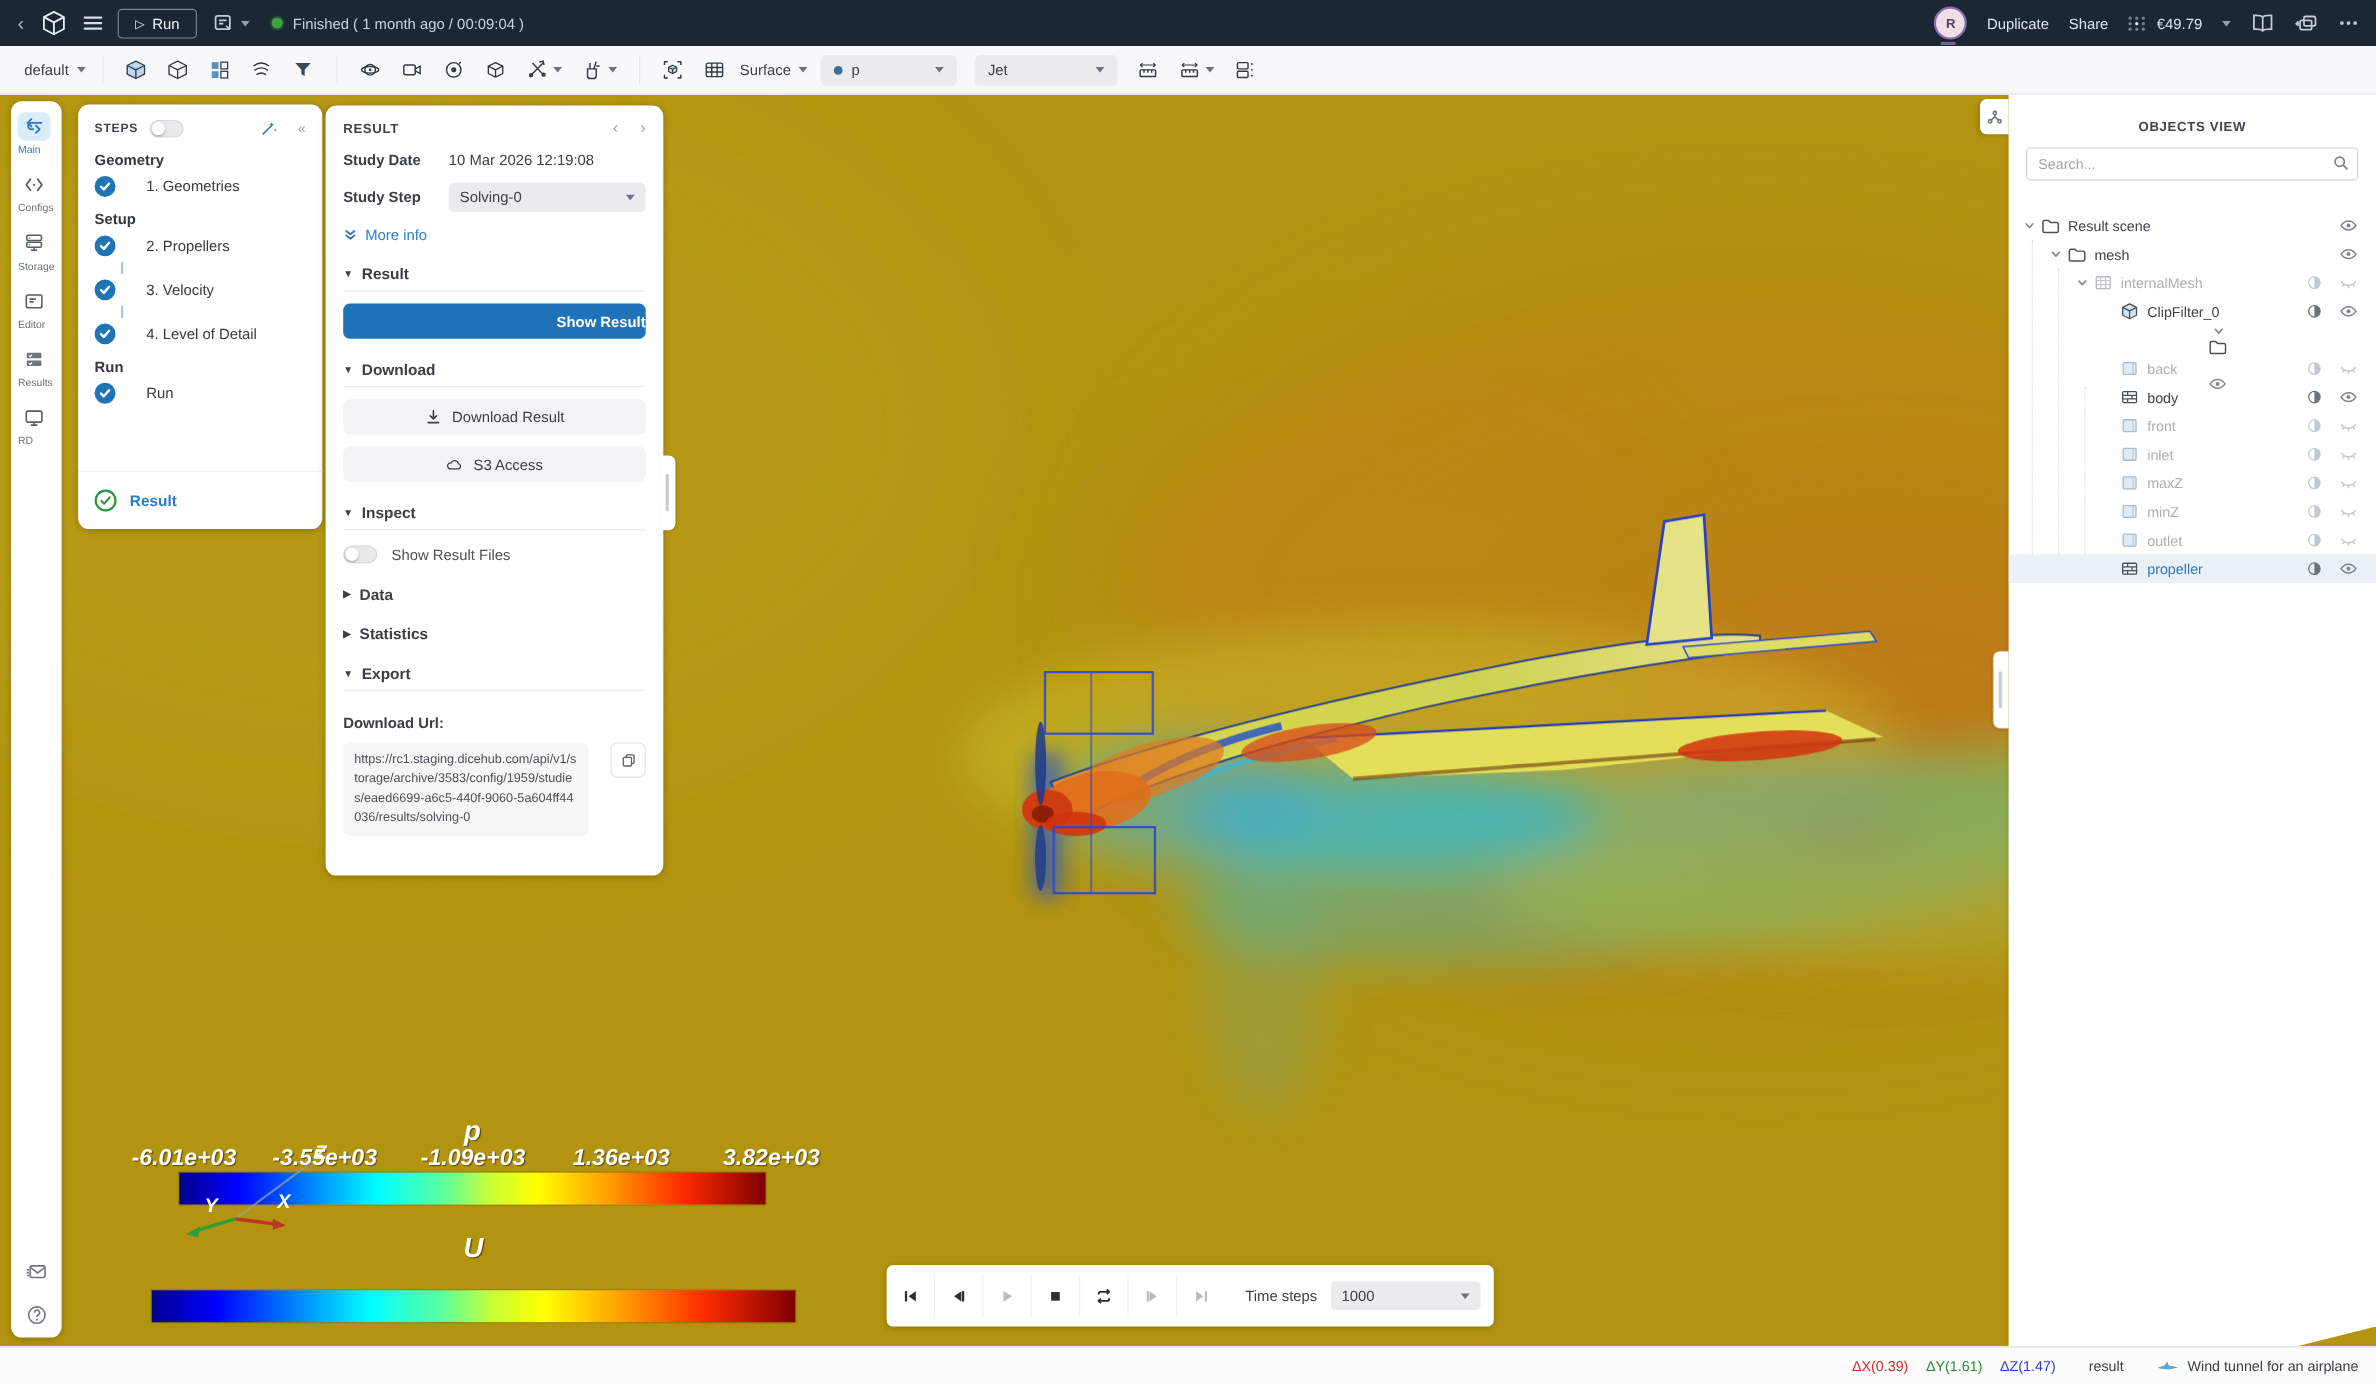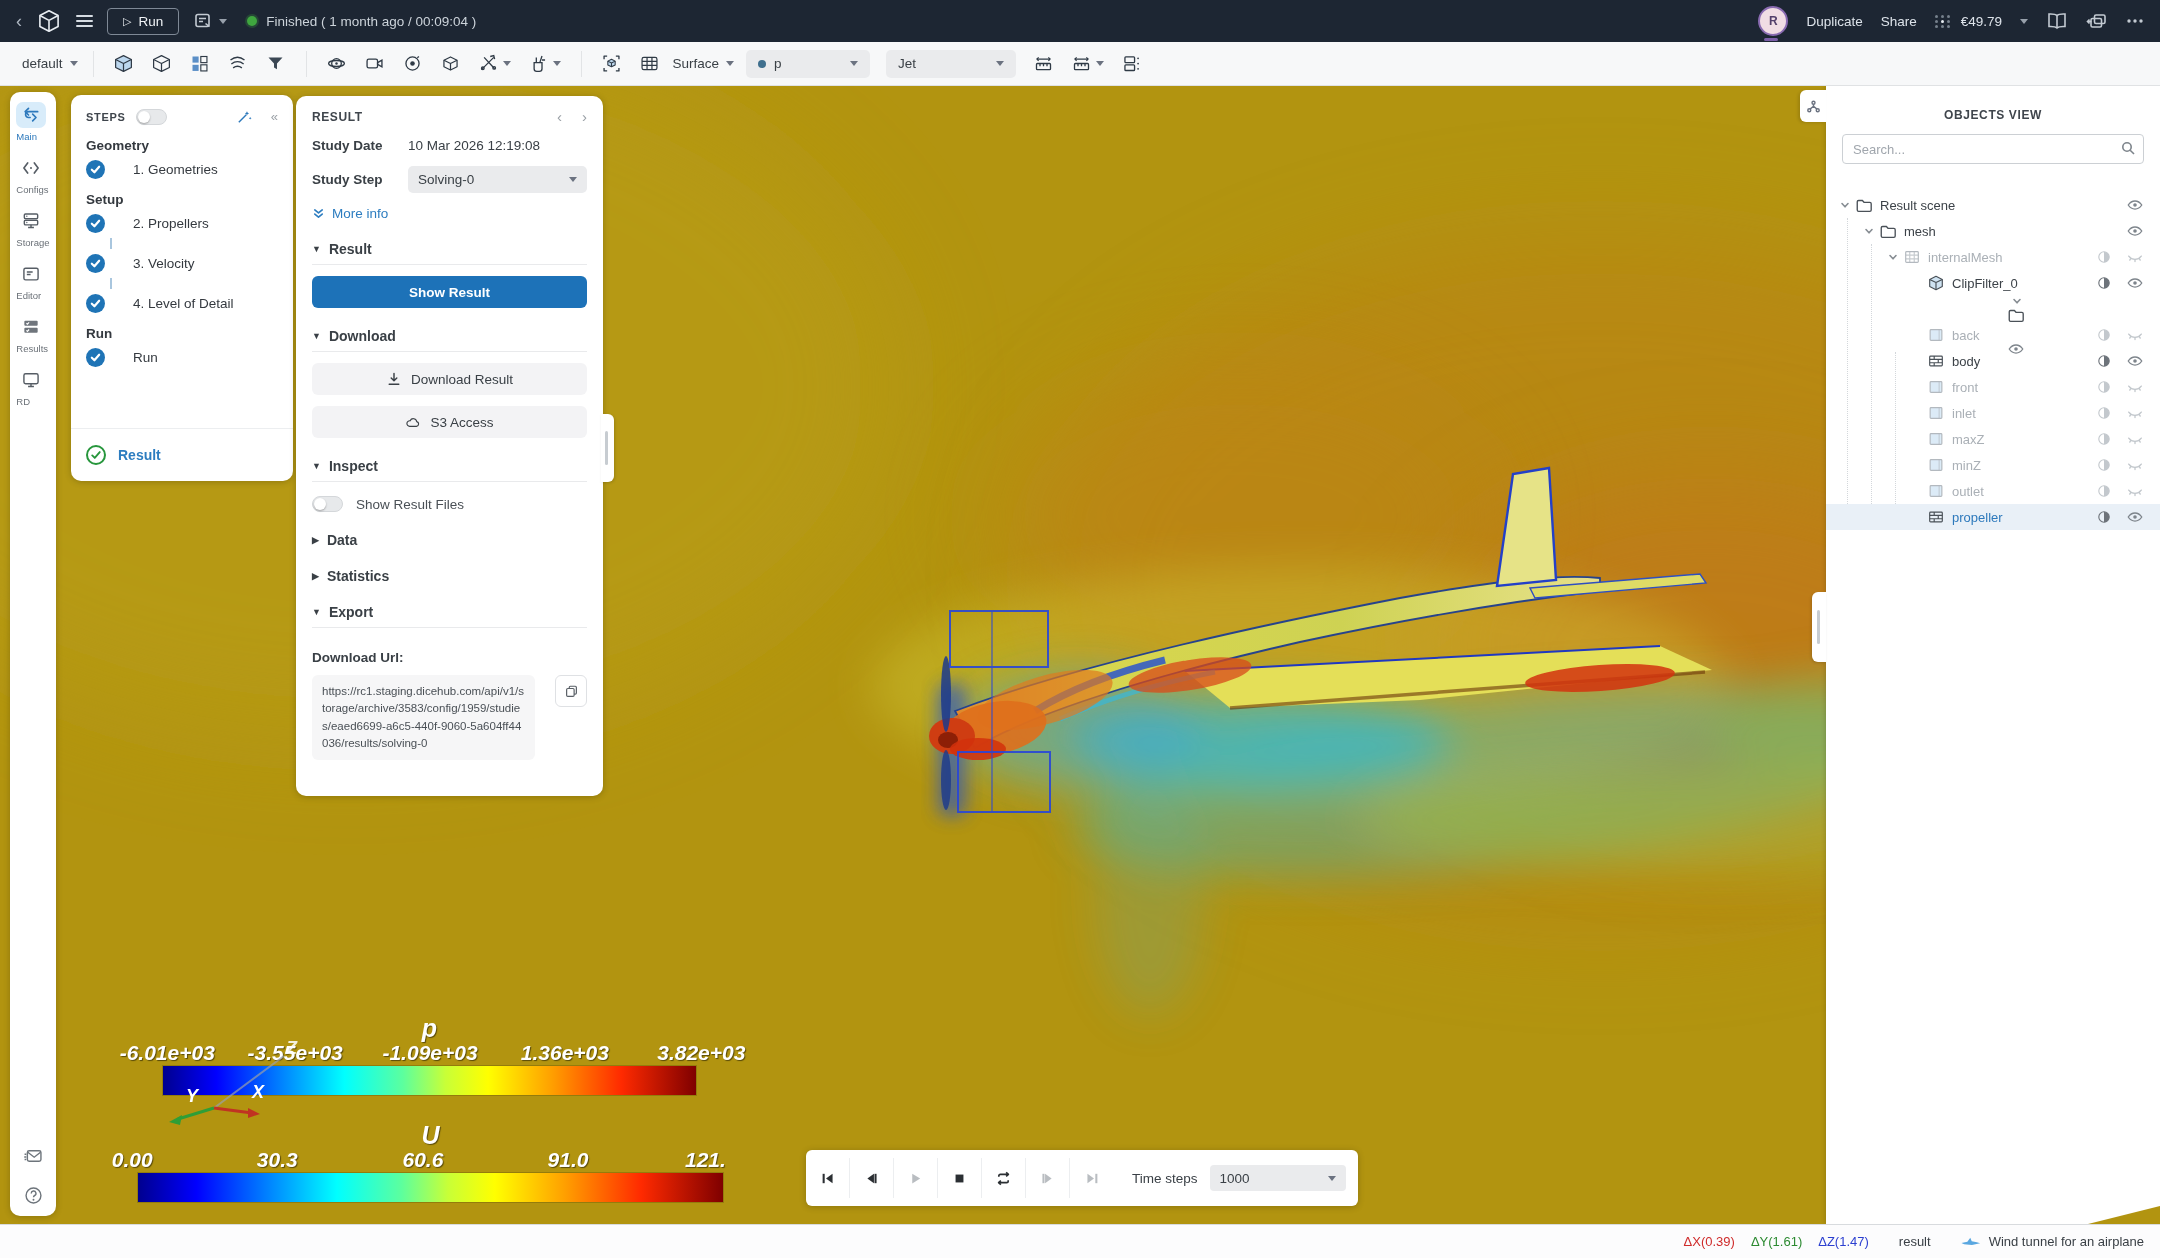--- a/index.html
+++ b/index.html
@@ -87,21 +87,21 @@
   .rp-lab{width:96px;font-weight:700;flex:none;}
   .rp-val{color:#3a4046;}
   .rp-select{flex:1;display:flex;align-items:center;height:27px;background:#eaebed;border-radius:5px;padding:0 10px;box-sizing:border-box;}
   .rp-select .grow{flex:1;}
   .moreinfo{display:flex;align-items:center;gap:7px;color:#2d7dc0;margin-top:13px;font-size:13.5px;}
   .moreinfo svg{width:13px;height:13px;}
   .sec{display:flex;align-items:center;gap:8px;font-weight:700;font-size:14px;margin-top:20px;}
   .sec .tri{font-size:9px;color:#3a4046;}
   .sec-line{border-bottom:1px solid #e9eaec;margin-top:7px;}
   .btn-primary{margin-top:11px;height:32px;background:#1d72b8;border-radius:6px;color:#fff;font-weight:700;
-               font-size:13.5px;display:flex;align-items:center;justify-content:center;}
+               font-size:13.5px;display:flex;align-items:center;justify-content:flex-end;}
   .btn-grey{margin-top:11px;height:32px;background:#f3f3f5;border-radius:6px;color:#3a4046;
             font-size:13.5px;display:flex;align-items:center;justify-content:center;gap:9px;}
   .btn-grey svg{width:16px;height:16px;}
   .toggle-row{display:flex;align-items:center;gap:13px;margin-top:14px;color:#4a5056;}
   .url-label{font-weight:700;margin-top:22px;}
   .url-row{display:flex;align-items:flex-start;gap:20px;margin-top:10px;}
   .url-box{flex:1;background:#f6f6f7;border-radius:6px;padding:8px 10px;font-size:11.5px;line-height:1.5;
            color:#4a5056;word-break:break-all;}
   .copy-btn{width:30px;height:30px;border:1px solid #dfe1e4;border-radius:6px;background:#fff;color:#5a6067;
             display:flex;align-items:center;justify-content:center;flex:none;}
@@ -472,27 +472,20 @@
           <span class="lg-tick" style="left: 24.8%;">-3.55e+03</span>
           <span class="lg-tick" style="left: 50.1%;">-1.09e+03</span>
           <span class="lg-tick" style="left: 75.4%;">1.36e+03</span>
           <span class="lg-tick" style="left: 101%;">3.82e+03</span>
         </div>
       <div class="lg-bar"></div>
     </div>
 
     <div class="legend legend-u">
       <div class="lg-title">U</div>
-      <div class="lg-ticks" id="u-ticks">
-          <span class="lg-tick" style="left: -1%;">0.00</span>
-          <span class="lg-tick" style="left: 23.8%;">30.3</span>
-          <span class="lg-tick" style="left: 48.7%;">60.6</span>
-          <span class="lg-tick" style="left: 73.5%;">91.0</span>
-          <span class="lg-tick" style="left: 97%;">121.</span>
-        </div>
       <div class="lg-bar"></div>
     </div>
 
     <svg class="triad" viewBox="0 0 185 95">
       <path d="M76 76 L146 24" stroke="#9aa0a8" stroke-width="2" opacity="0.7"></path>
       <path d="M76 76 L40 87" stroke="#2f9e37" stroke-width="3"></path>
       <path d="M44 83 L31 90 L42 93 Z" fill="#2f9e37"></path>
       <path d="M76 76 L114 81" stroke="#c03322" stroke-width="3"></path>
       <path d="M110 76 L122 82 L110 86 Z" fill="#c03322"></path>
       <text x="48" y="70">Y</text>

